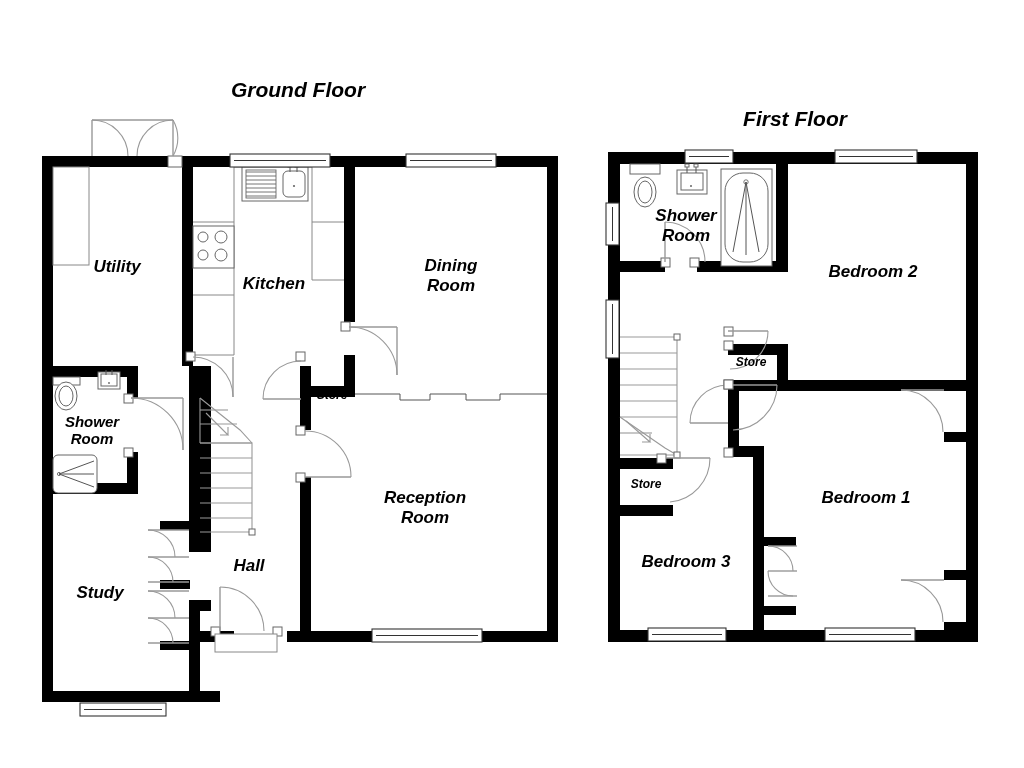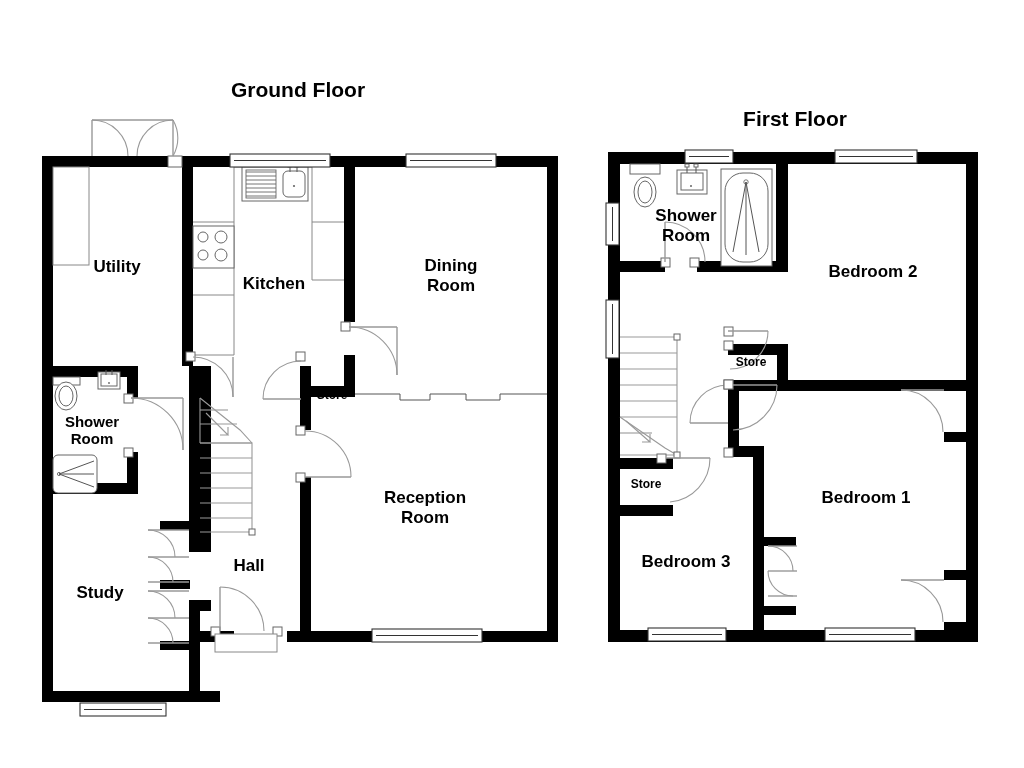--- a/index.html
+++ b/index.html
@@ -12,20 +12,21 @@
     height: 768px;
     font-family: "Liberation Sans", sans-serif;
     overflow: hidden;
     position: relative;
   }
   #plan-root {
     position: absolute;
     left: 0; top: 0;
     width: 896px;
     height: 768px;
+    font-style: italic;
   }
   svg.floorplan {
     position: absolute;
     left: 0; top: 0;
     width: 1024px;
     height: 768px;
     display: block;
   }
   .title-text {
     font-family: "Liberation Sans", sans-serif;

